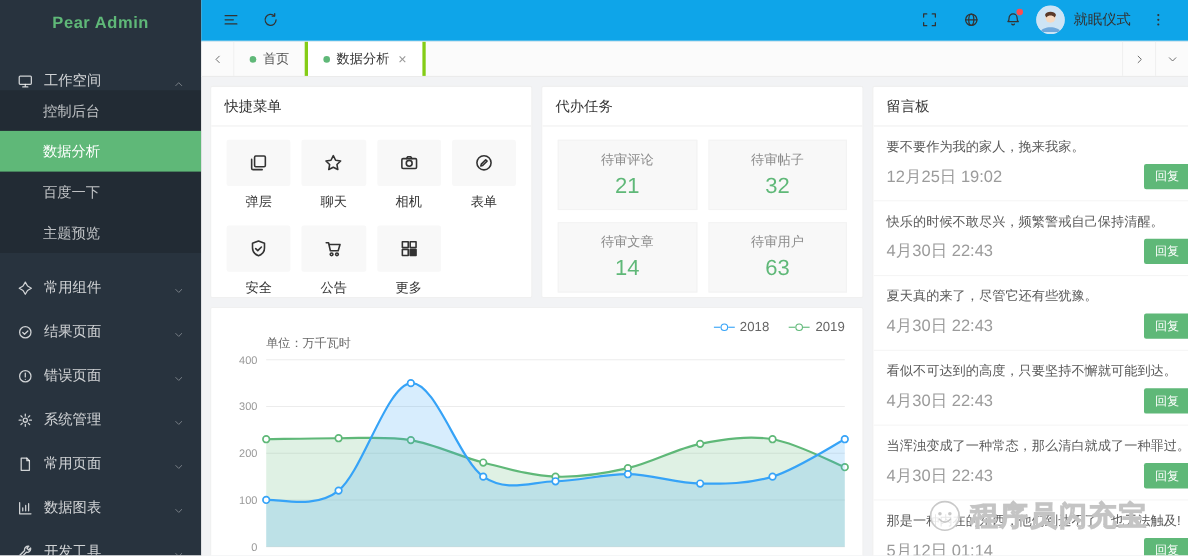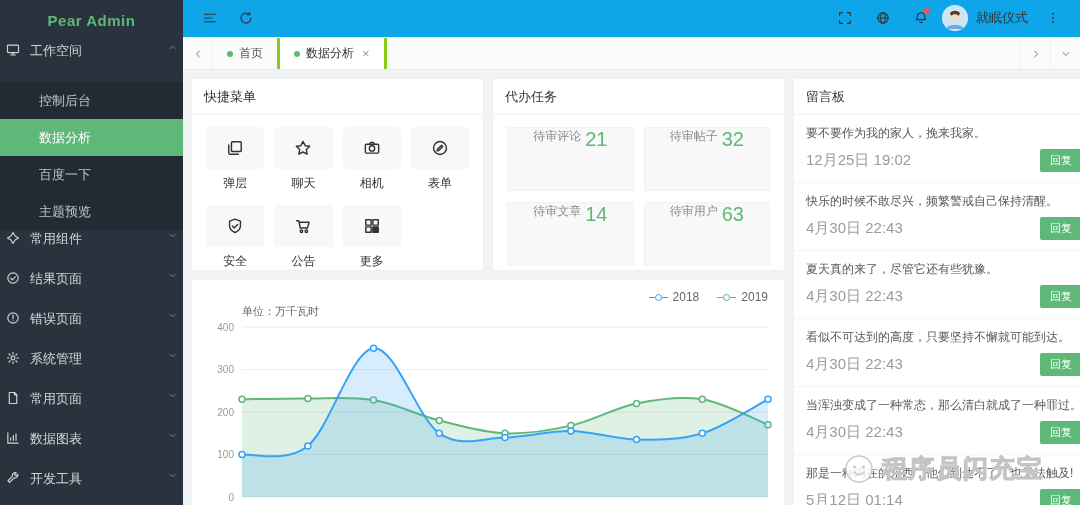--- a/index.html
+++ b/index.html
@@ -2,21 +2,21 @@
 <html><head>
 <meta charset="utf-8">
 <style>
 *{box-sizing:border-box;margin:0;padding:0}
 html,body{width:1080px;height:505px;overflow:hidden}
 body{font-family:"Liberation Sans","DejaVu Sans",sans-serif;background:#f2f3f5;position:relative;font-size:13px;color:#333}
 .app{display:flex;width:100%;height:100%}
 
 .sidebar{width:183px;background:#28333E;color:rgba(255,255,255,.78);flex-shrink:0;overflow:hidden}
 .logo{height:42px;line-height:42px;text-align:center;color:#5FB878;font-weight:bold;font-size:15px;letter-spacing:.5px}
-.menu-item{height:40px;display:flex;align-items:flex-start;gap:9px;padding:0 5px;font-size:13px;cursor:pointer}
+.menu-item{height:40px;display:flex;align-items:flex-end;gap:9px;padding:0 15px;font-size:13px;cursor:pointer}
 .menu-item .chev{margin-left:auto;width:11px;height:11px;opacity:.55}
 .submenu{background:rgba(0,0,0,.15)}
 .submenu-item{height:37px;display:flex;align-items:center;padding-left:39px;font-size:13px;cursor:pointer;color:rgba(255,255,255,.7)}
 .submenu-item.active{background:#5FB878;color:#fff}
 
 .main{flex:1;display:flex;flex-direction:column;min-width:0}
 .topbar{height:38px;background:#0ea5e9;display:flex;align-items:flex-end;padding:0 10px;border-bottom:1px solid #f0f0f0;gap:2px}
 .tbtn{width:34px;height:38px;display:inline-flex;align-items:center;justify-content:center;color:#333;cursor:pointer;position:relative}
 .top-right{margin-left:auto;display:flex;align-items:center;gap:4px}
 .red-dot{position:absolute;top:9px;right:8px;width:6px;height:6px;border-radius:50%;background:#ff4d4f}
@@ -39,21 +39,21 @@
 .top-row{display:flex;gap:8px}
 .card{background:#fff;border:1px solid #f0f0f0;border-radius:2px;flex-shrink:0;overflow:hidden}
 .card-header{height:36px;display:flex;align-items:center;padding:0 12px;font-size:13px;color:#333;border-bottom:1px solid #f0f0f0}
 .quick-card,.todo-card{width:293px;height:193px}
 .qgrid{display:grid;grid-template-columns:repeat(4,1fr);gap:13px 10px;padding:12px 14px}
 .qitem{display:flex;flex-direction:column;align-items:center;gap:6px;cursor:pointer}
 .qtile{width:100%;height:42px;background:#f8f8f8;display:flex;align-items:center;justify-content:center;border-radius:2px}
 .qtile .icon{width:20px;height:20px;color:#333}
 .qlabel{font-size:12px;color:#333}
 .tgrid{display:grid;grid-template-columns:1fr 1fr;gap:11px 10px;padding:12px 14px}
-.titem{height:64px;background:#f8f8f8;border:1px solid #f3f3f3;display:flex;flex-direction:row;align-items:flex-start;justify-content:center;gap:4px;cursor:pointer}
+.titem{height:64px;background:#f8f8f8;border:1px solid #f3f3f3;display:flex;flex-direction:column;align-items:center;justify-content:center;gap:4px;cursor:pointer}
 .tlabel{font-size:12px;color:#8c8c8c}
 .tvalue{font-size:20px;color:#5FB878}
 .chart-card{width:594px;height:276px}
 .legend{display:flex;justify-content:flex-end;gap:18px;padding:10px 16px 0}
 .lgitem{display:flex;align-items:center;gap:5px;font-size:12px;color:#666;cursor:pointer}
 .lgmark{display:inline-flex;align-items:center}
 .lgline{width:6px;height:0;border-top:1px solid currentColor;display:inline-block}
 .lgdot{width:7px;height:7px;border:1.5px solid currentColor;border-radius:50%;display:inline-block;background:#fff}
 .unit-label{font-size:11px;color:#666;margin:0 0 2px 50px}
 

